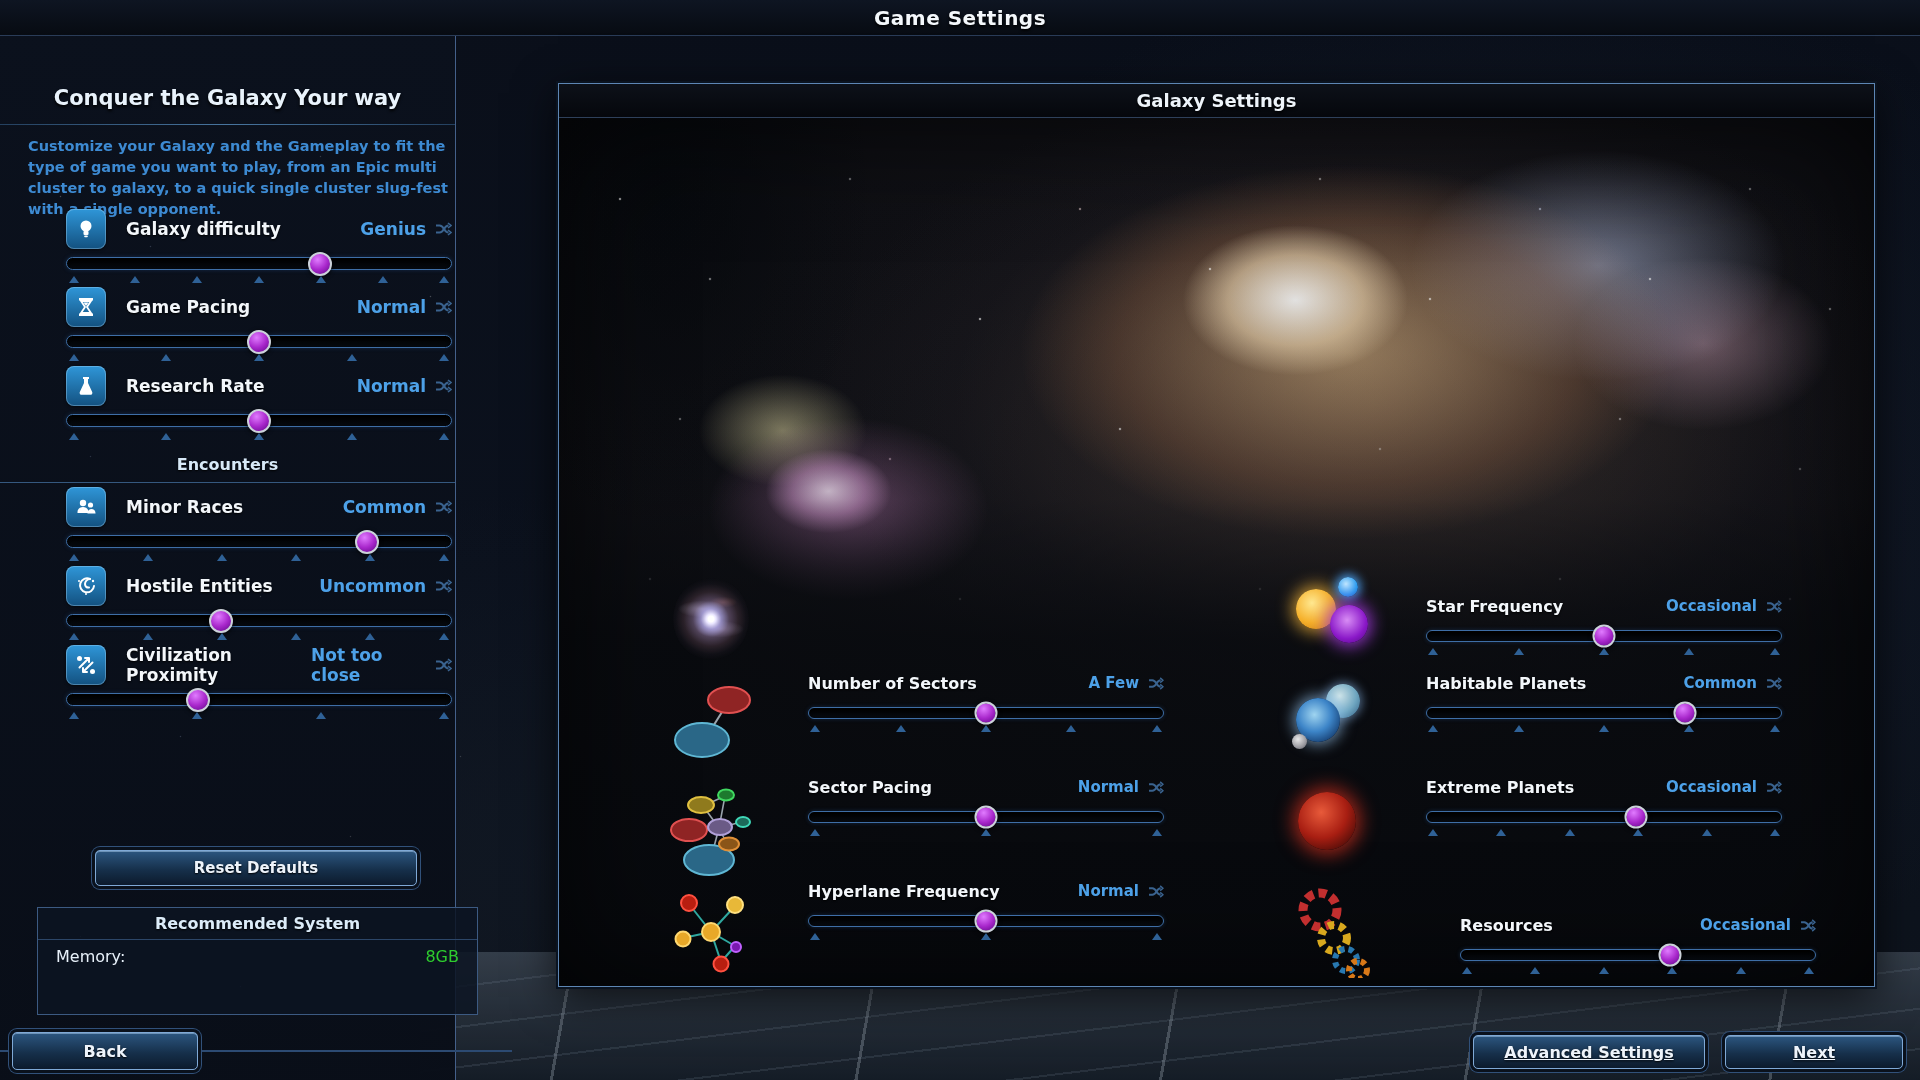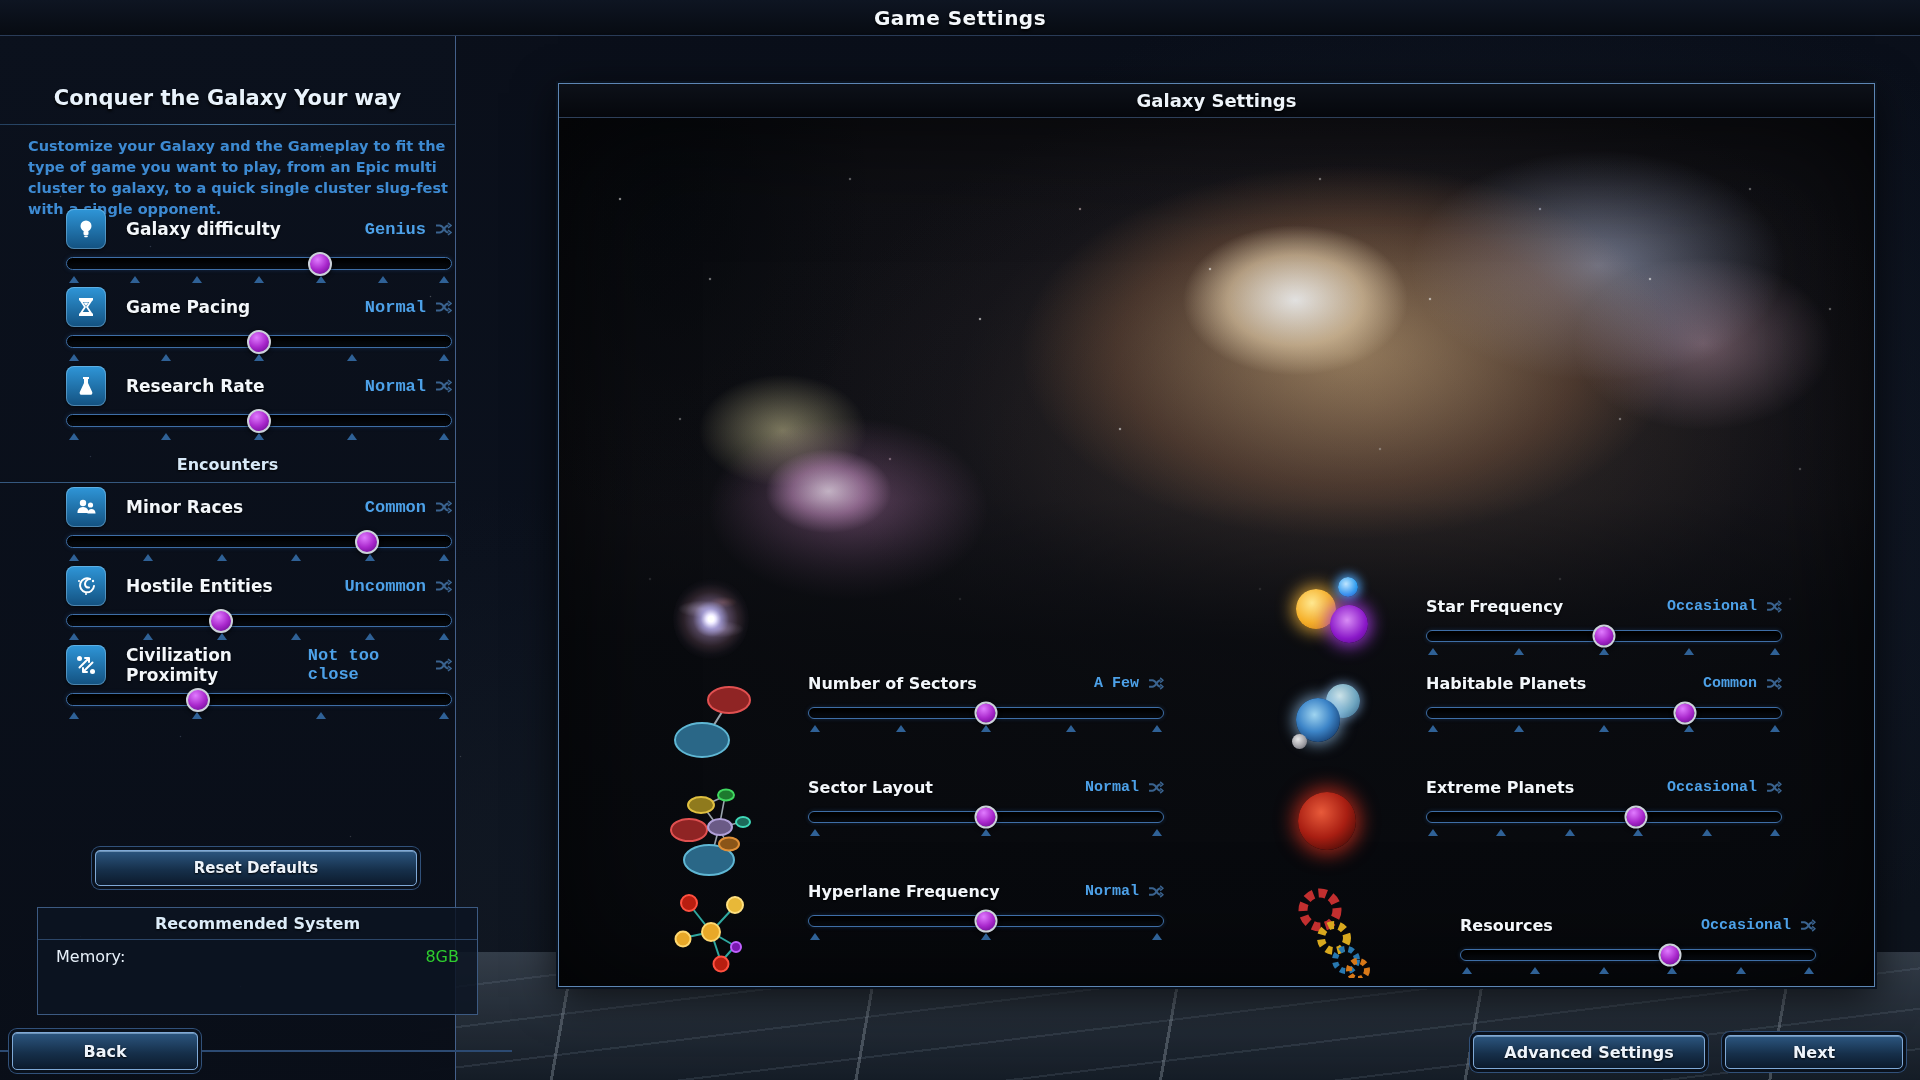--- a/index.html
+++ b/index.html
@@ -43,21 +43,21 @@
   .lp-desc { position:absolute; top:100px; left:28px; width:452px;
     font-size:14.5px; font-weight:bold; line-height:1.45; color:#3d8ad2; }
 
   .lp-group { position:absolute; left:66px; width:386px; }
   .label-row { display:flex; align-items:center; height:40px; }
   .gicon { width:40px; height:40px; border-radius:8px; flex:0 0 40px;
     background:linear-gradient(180deg,#2f96d8,#135180);
     box-shadow:inset 0 0 0 1px rgba(180,225,255,.35), 0 1px 3px rgba(0,0,0,.6);
     display:flex; align-items:center; justify-content:center; margin-right:20px; }
   .lbl { font-size:17px; font-weight:bold; color:#f3f7fb; text-shadow:0 1px 2px #000; }
-  .val { margin-left:auto; font-size:17px; font-weight:bold; color:#4da1e8;font-family:Liberation Mono, monospace; }
+  .val { margin-left:auto; font-size:17px; font-weight:bold; color:#4da1e8; }
   .shuf { margin-left:9px; display:flex; align-items:center; }
   .track { position:relative; height:13px; border:1px solid #3e6ea6; border-radius:8px;
     background:linear-gradient(180deg,#000,#05090f);
     box-shadow:inset 0 2px 3px rgba(0,0,0,.9), 0 0 4px rgba(40,90,150,.35); margin-top:8px; }
   .knob { position:absolute; top:50%; width:24px; height:24px; border-radius:50%;
     background:radial-gradient(circle at 38% 28%, #e07bff, #a928cc 52%, #5f0787);
     border:2px solid #ccd2da; box-shadow:0 1px 4px rgba(0,0,0,.8);
     transform:translate(-50%,-50%); cursor:pointer; }
   .ticks { position:relative; height:12px; margin-top:4px; }
   .tick { position:absolute; top:2px; width:0; height:0; transform:translateX(-50%);
@@ -131,21 +131,21 @@
   
   .spiral { position:absolute; inset:4px;
     background:
       radial-gradient(circle at 50% 50%, #fff 0 5%, #e8e4ff 9%, rgba(170,160,220,.85) 18%, rgba(110,90,120,.7) 32%, rgba(60,45,55,.65) 48%, rgba(25,22,30,.5) 62%, transparent 72%),
       radial-gradient(ellipse 34px 12px at 38% 38%, rgba(220,225,255,.8), transparent 70%),
       radial-gradient(ellipse 34px 12px at 62% 62%, rgba(220,210,255,.7), transparent 70%),
       radial-gradient(ellipse 20px 8px at 66% 30%, rgba(200,120,100,.6), transparent 70%);
     border-radius:50%; filter:blur(.4px); }
   .circ { position:absolute; border-radius:50%; }
 
-  .footer-btn { position:absolute; height:34px; font-size:16px; }
+  .footer-btn { position:absolute; height:34px; font-size:16px;text-decoration:underline; }
   .adv-btn { left:1473px; top:1035px; width:232px; }
   .next-btn { left:1725px; top:1035px; width:178px; }
 
   svg { display:block; }
 </style>
 </head>
 <body>
 
 <div class="stage">
   <div class="floor"></div>
@@ -468,21 +468,21 @@
       <div class="ticks">
           <span class="tick" style="left: 2%;"></span>
           <span class="tick" style="left: 26%;"></span>
           <span class="tick" style="left: 50%;"></span>
           <span class="tick" style="left: 74%;"></span>
           <span class="tick" style="left: 98%;"></span>
         </div>
     </div>
     <div class="gp-group" style="left:249px; top:655px;">
       <div class="label-row">
-        <span class="lbl">Sector Layout</span>
+        <span class="lbl">Sector Pacing</span>
         <span class="val">Normal</span>
         <span class="shuf">
             <svg width="16" height="13" viewBox="0 0 17 14" fill="none" stroke="#3a638f" stroke-width="2">
               <path d="M1 3.5h3.5c5 0 4 7 9 7"></path>
               <path d="M1 10.5h3.5c5 0 4-7 9-7"></path>
               <path d="M13 1l3 2.5-3 2.5M13 8l3 2.5-3 2.5" stroke-width="1.6"></path>
             </svg>
           </span>
       </div>
       <div class="track">

